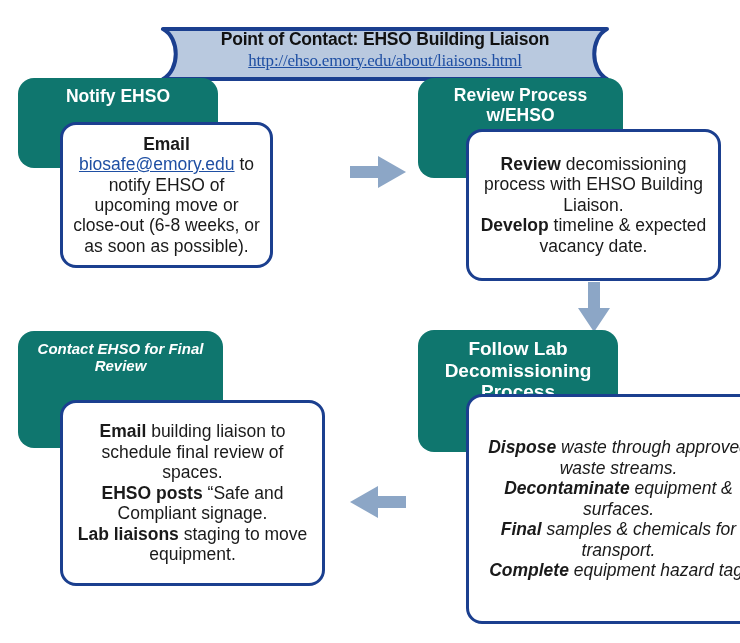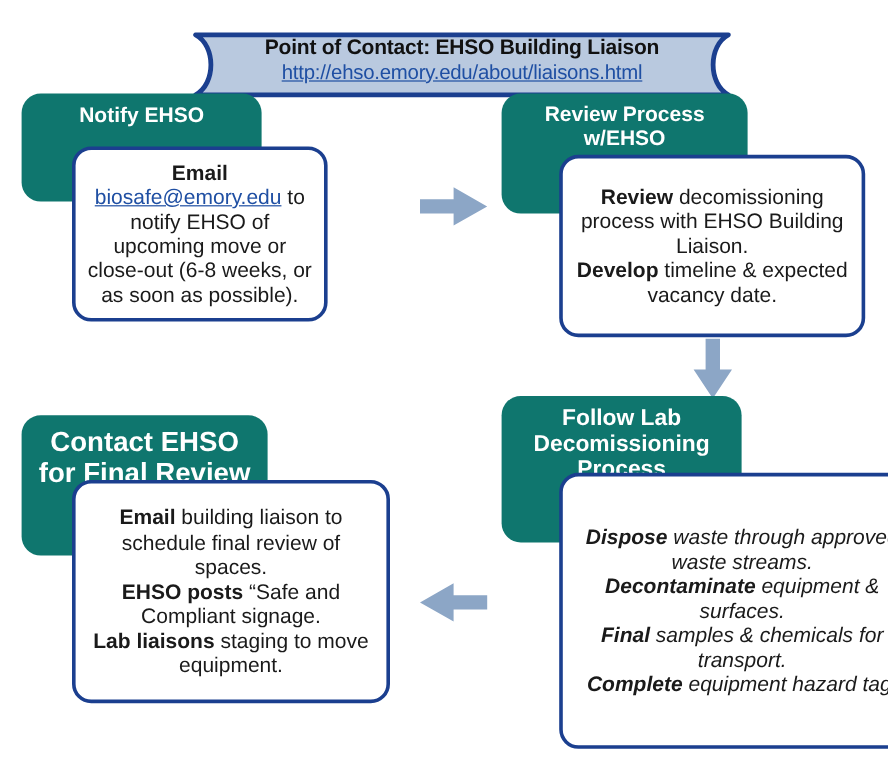--- a/index.html
+++ b/index.html
@@ -26,21 +26,21 @@
     text-align:center;line-height:1.12;
   }
   .banner-title{
     display:block;
     font-size:17.5px;font-weight:bold;color:#111111;
     letter-spacing:-0.2px;
   }
   .banner-link{
     display:block;
     font-size:17px;color:#1F4FA3;text-decoration:underline;
-    letter-spacing:-0.2px;margin-top:1px;
+    letter-spacing:-0.2px;margin-top:1px;font-family:Liberation Serif, serif;
   }
 
   
   .step{position:absolute;}
   .head{
     position:absolute;
     background:#0f766e;
     border-radius:16px;
     color:#ffffff;
     font-weight:bold;
@@ -75,21 +75,21 @@
   
   #step-notify .head   {left:18px; top:78px;  width:200px;height:90px; padding:9px 10px 0 10px; font-size:17.5px;}
   #step-notify .body   {left:60px; top:122px; width:213px;height:146px;font-size:17.5px;}
 
   #step-review .head   {left:418px;top:78px;  width:205px;height:100px;padding:8px 10px 0 10px;font-size:17.5px;}
   #step-review .body   {left:466px;top:129px; width:255px;height:152px;font-size:17.5px;}
 
   #step-follow .head   {left:418px;top:330px; width:200px;height:122px;padding:8px 10px 0 10px;font-size:19px;}
   #step-follow .body   {left:466px;top:394px; width:305px;height:230px;font-size:17.5px;font-style:italic;}
 
-  #step-contact .head  {left:18px; top:346px; width:205px;height:117px;padding:9px 10px 0 10px;font-size:23px;}
+  #step-contact .head  {left:18px; top:331px; width:205px;height:117px;padding:9px 10px 0 10px;font-size:15px;font-style:italic;}
   #step-contact .body  {left:60px; top:400px; width:265px;height:186px;font-size:17.5px;}
 </style>
 </head>
 <body>
 
 <div id="canvas">
 
   <div class="banner">
     <svg width="450" height="56" viewBox="0 0 450 56">
       <path d="M 3 3

